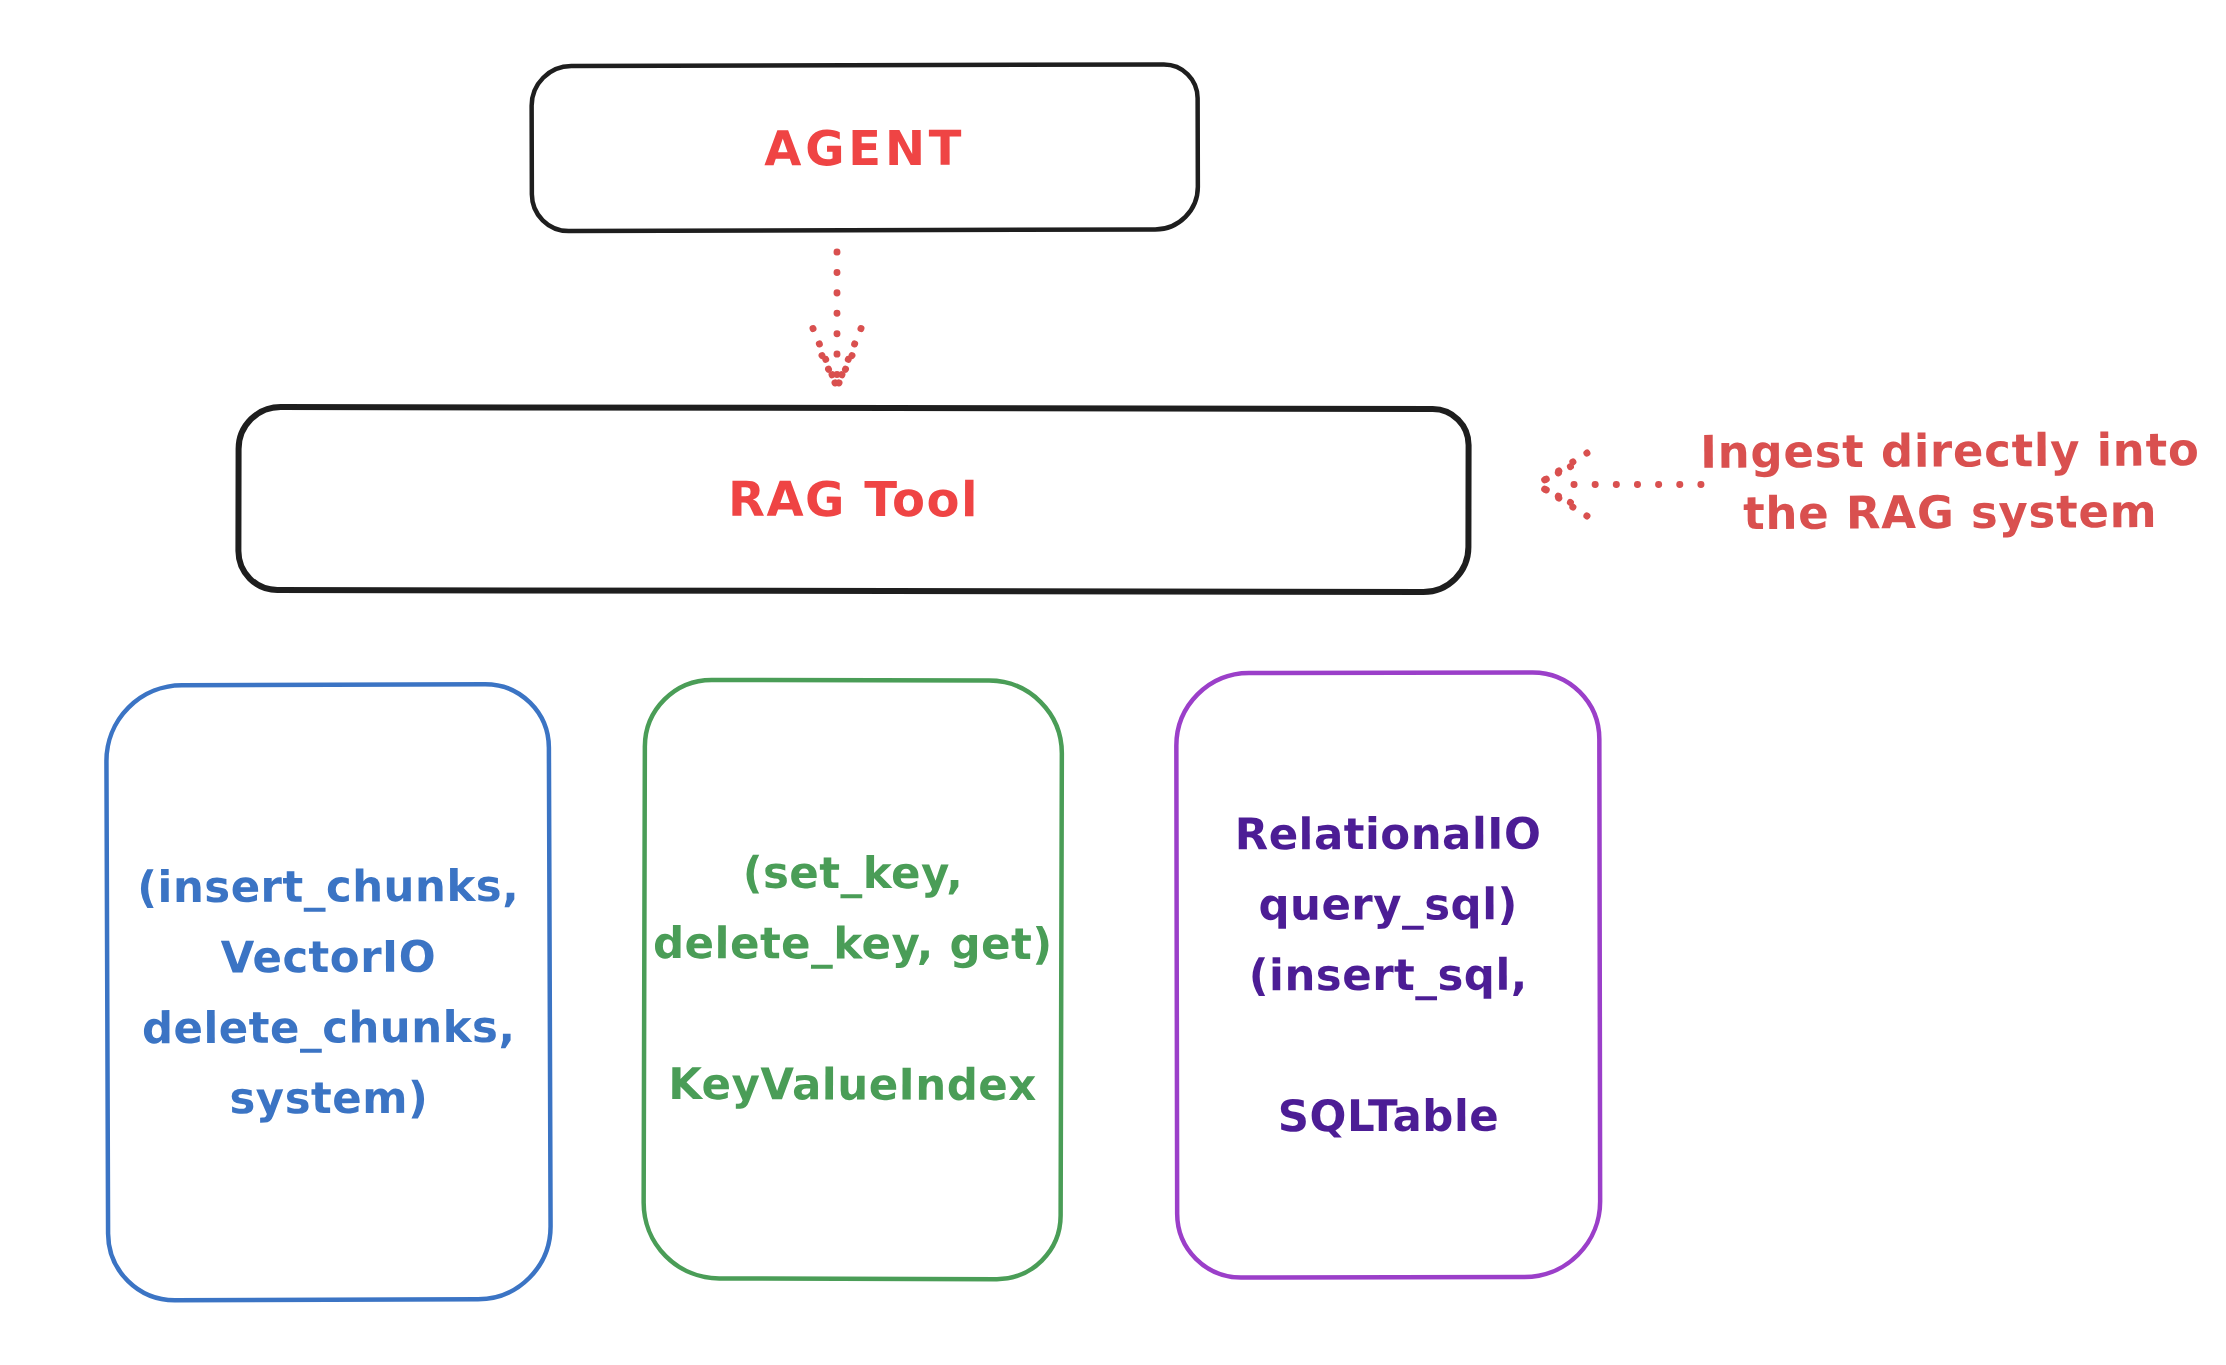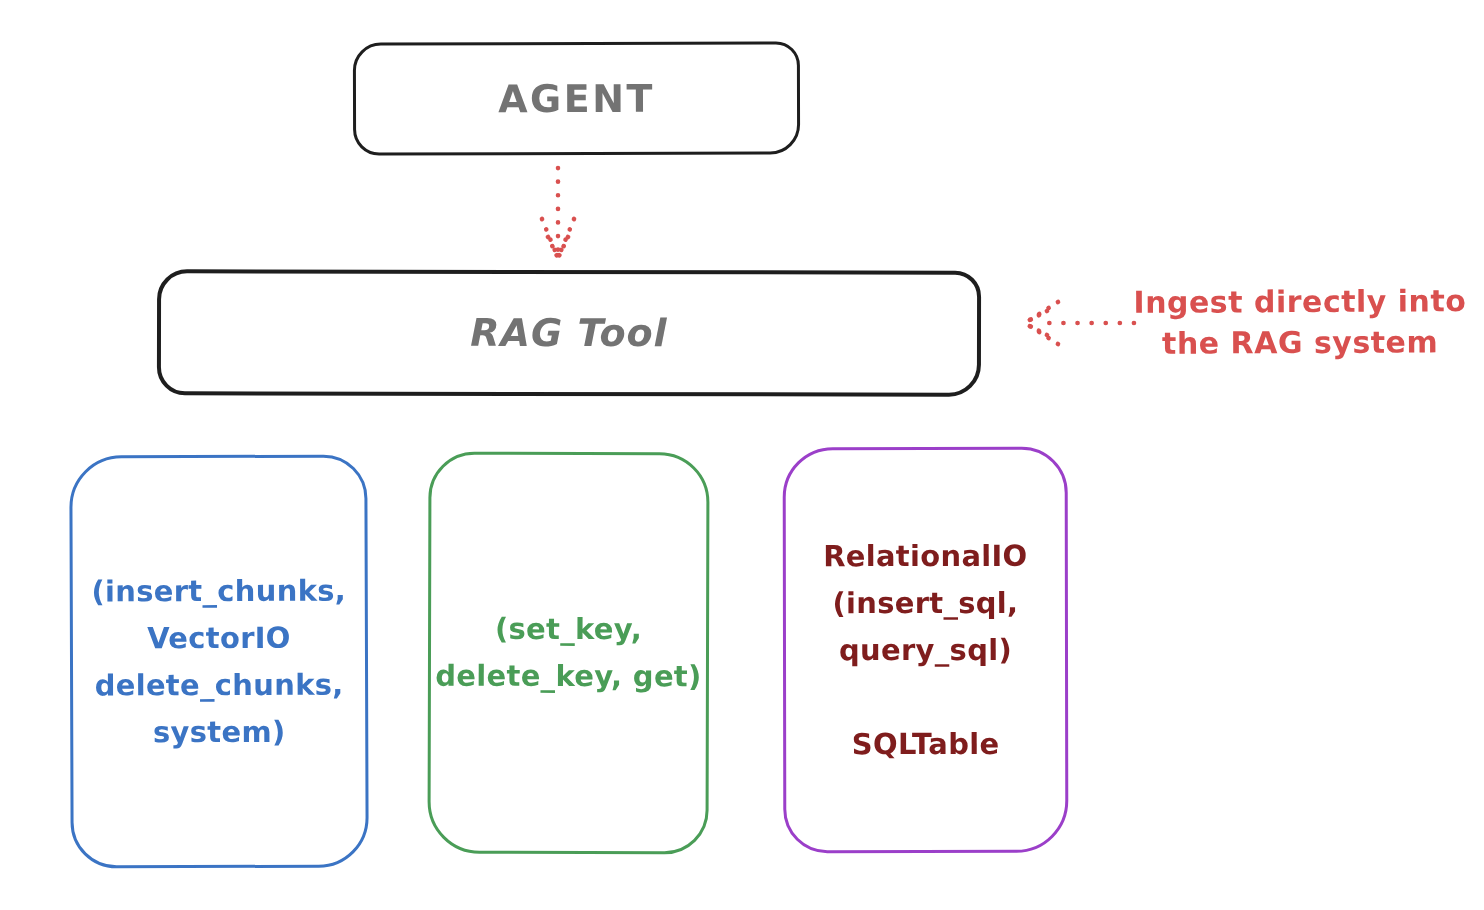--- a/index.html
+++ b/index.html
@@ -26,26 +26,26 @@
     border-radius: 28px 24px 30px 26px;
     transform: rotate(-0.15deg);
   }
   .node-rag {
     left: 157px; top: 270px; width: 824px; height: 126px;
     border: 4px solid #1e1e1e;
     border-radius: 30px 26px 32px 28px;
     transform: rotate(0.1deg);
   }
   .node-label-black {
-    color: #737373;
-    font-size: 38px;
+    color: #ef4444;
+    font-size: 32px;
     font-weight: 700;
     letter-spacing: 2.5px;
   }
-  .node-rag .node-label-black { letter-spacing: 1px; font-style: italic; }
+  .node-rag .node-label-black { letter-spacing: 1px; }
   
   .store {
     flex-direction: column;
     text-align: center;
     font-size: 29px;
     font-weight: 700;
     line-height: 47px;
     letter-spacing: 0.3px;
   }
   .node-vector {
@@ -59,21 +59,21 @@
     left: 428px; top: 452px; width: 281px; height: 402px;
     border: 3.5px solid #4a9d57;
     border-radius: 46px 50px 44px 52px;
     color: #4a9d57;
     transform: rotate(0.15deg);
   }
   .node-relational {
     left: 783px; top: 447px; width: 285px; height: 406px;
     border: 3.5px solid #9b3fc9;
     border-radius: 50px 46px 52px 44px;
-    color: #7f1d1d;
+    color: #4c1d95;
     transform: rotate(-0.1deg);
   }
   .index-label { margin-top: 47px; }
   
   .annotation {
     position: absolute;
     left: 1120px; top: 281px; width: 360px;
     text-align: center;
     color: #d9504f;
     font-size: 30px;
@@ -128,22 +128,23 @@
   <div class="node store node-vector">
     <div>(insert_chunks,</div>
     <div>VectorIO</div>
     <div>delete_chunks,</div>
     <div>system)</div>
   </div>
 
   <div class="node store node-keyvalue">
     <div>(set_key,</div>
     <div>delete_key, get)</div>
+    <div class="index-label">KeyValueIndex</div>
   </div>
 
   <div class="node store node-relational">
     <div>RelationalIO</div>
+    <div>query_sql)</div>
     <div>(insert_sql,</div>
-    <div>query_sql)</div>
     <div class="index-label">SQLTable</div>
   </div>
 
 </div>
 
 </body></html>

